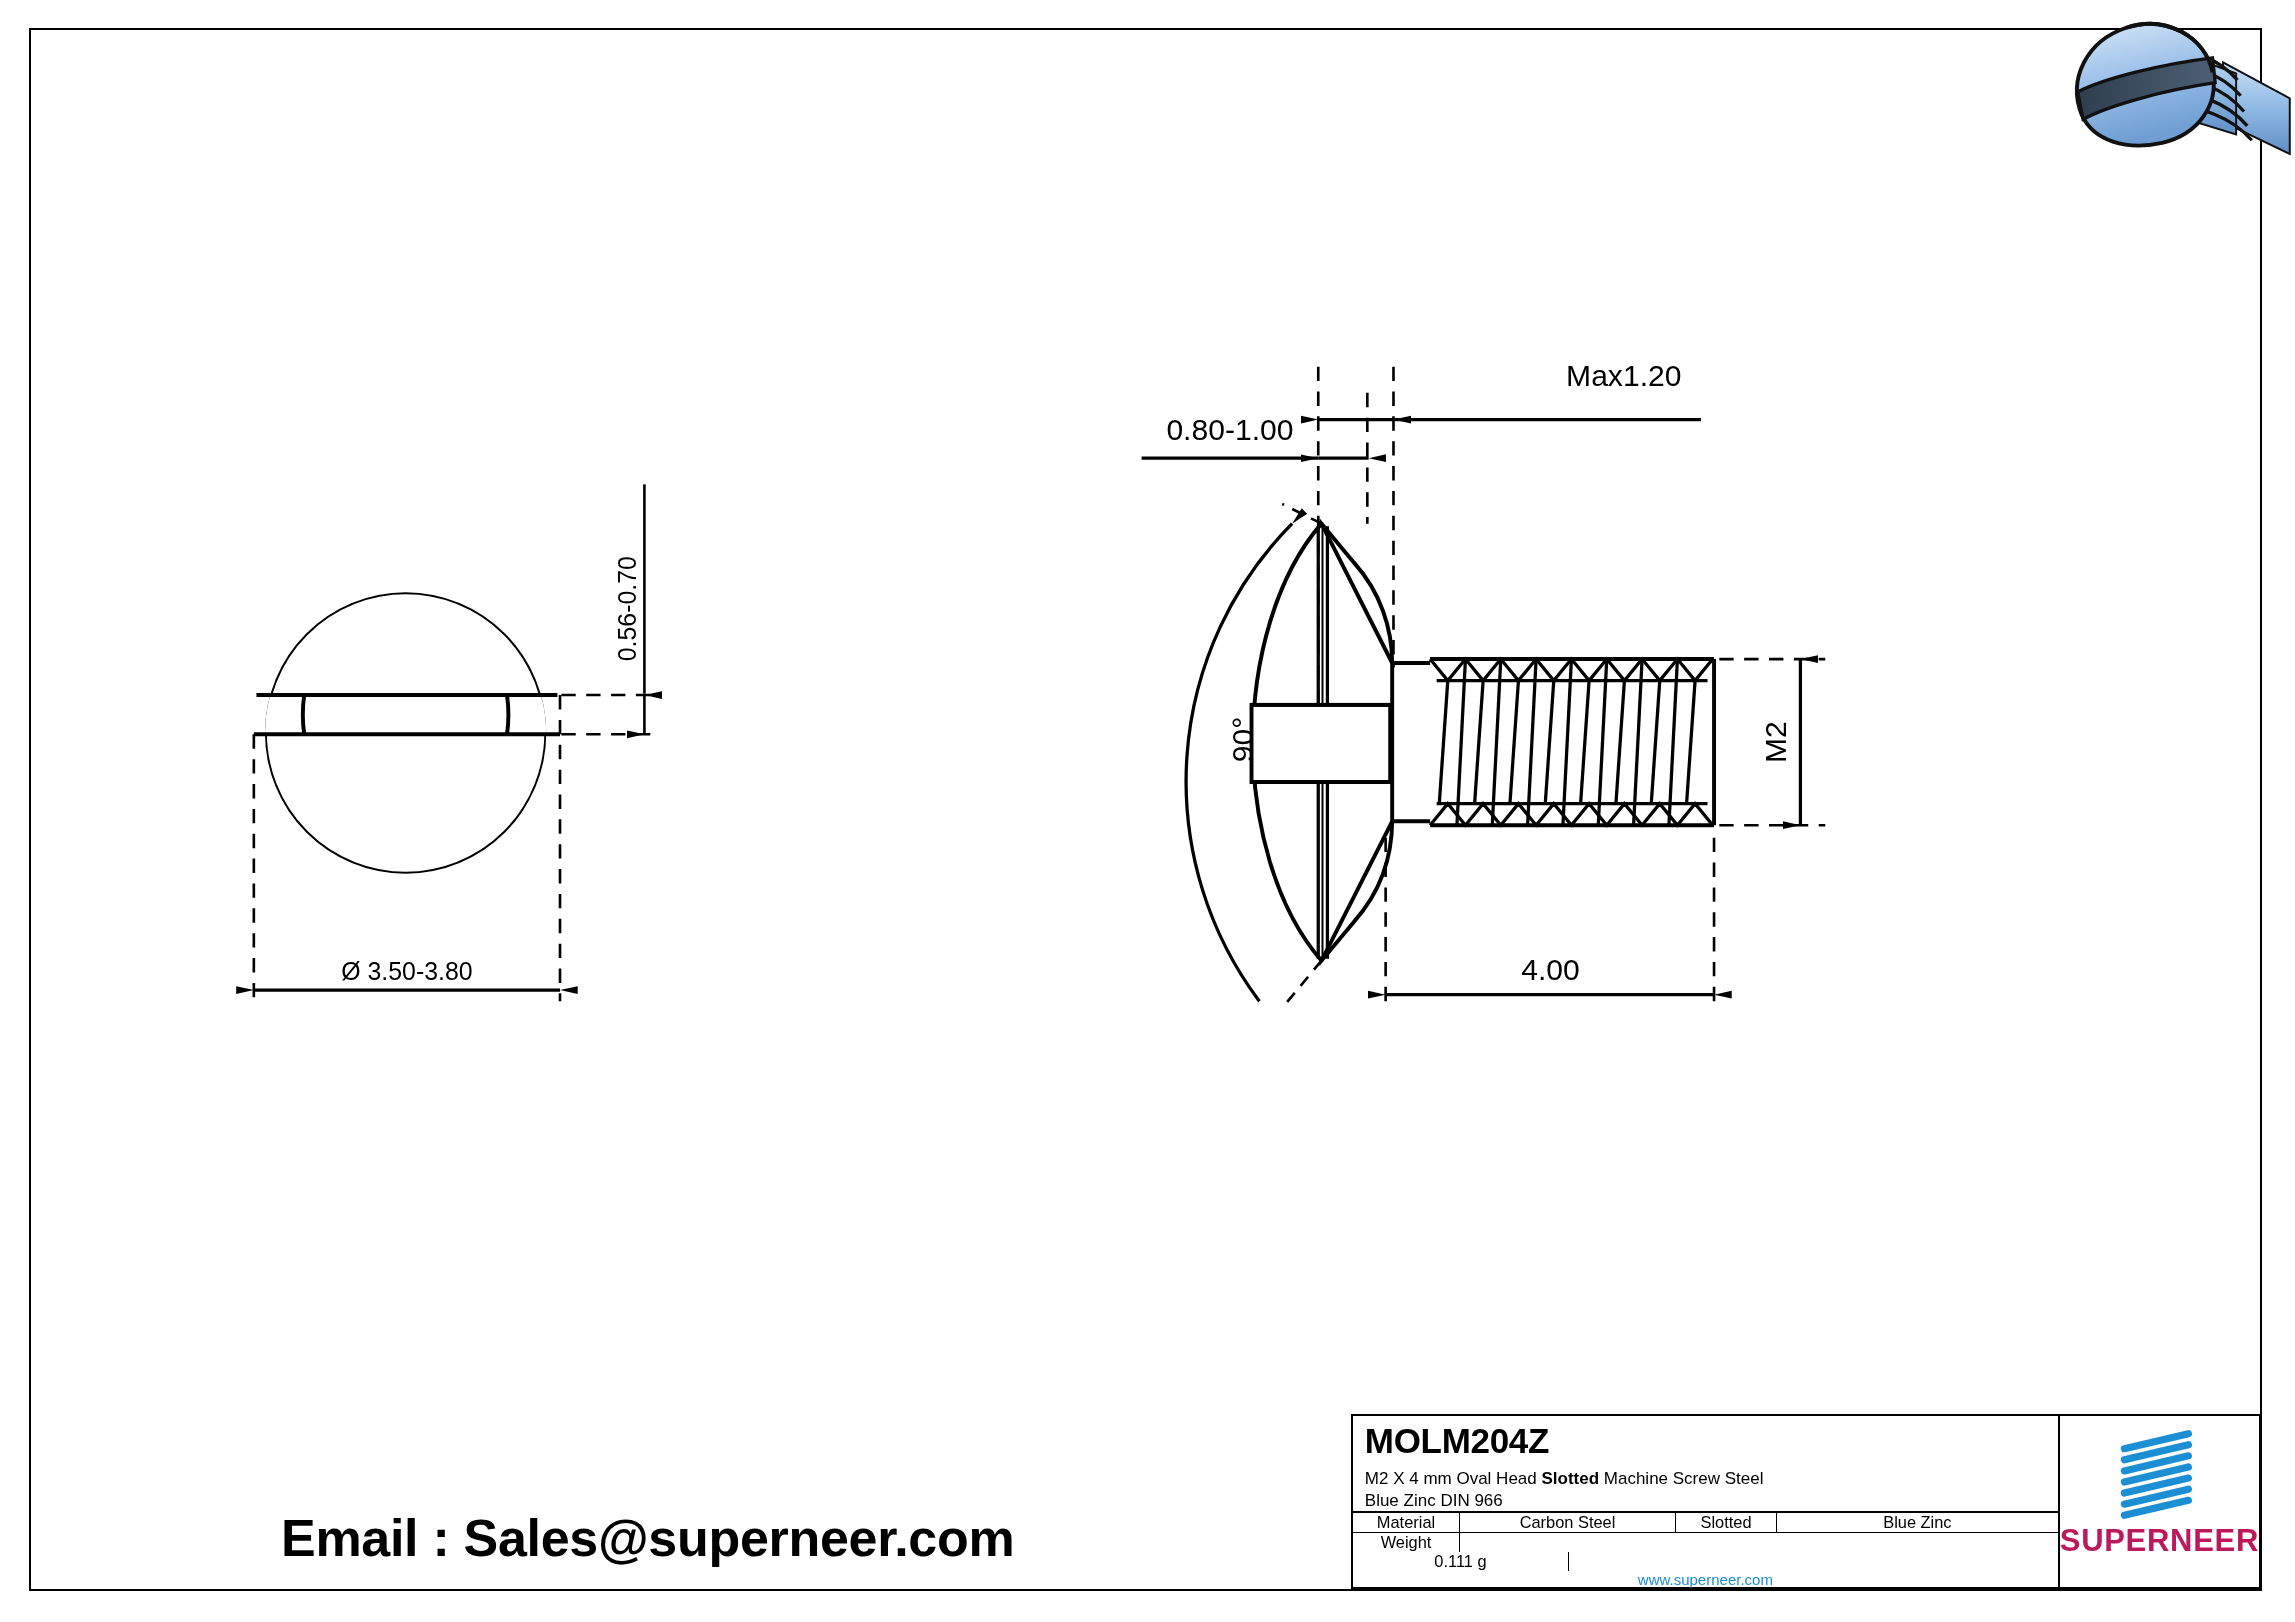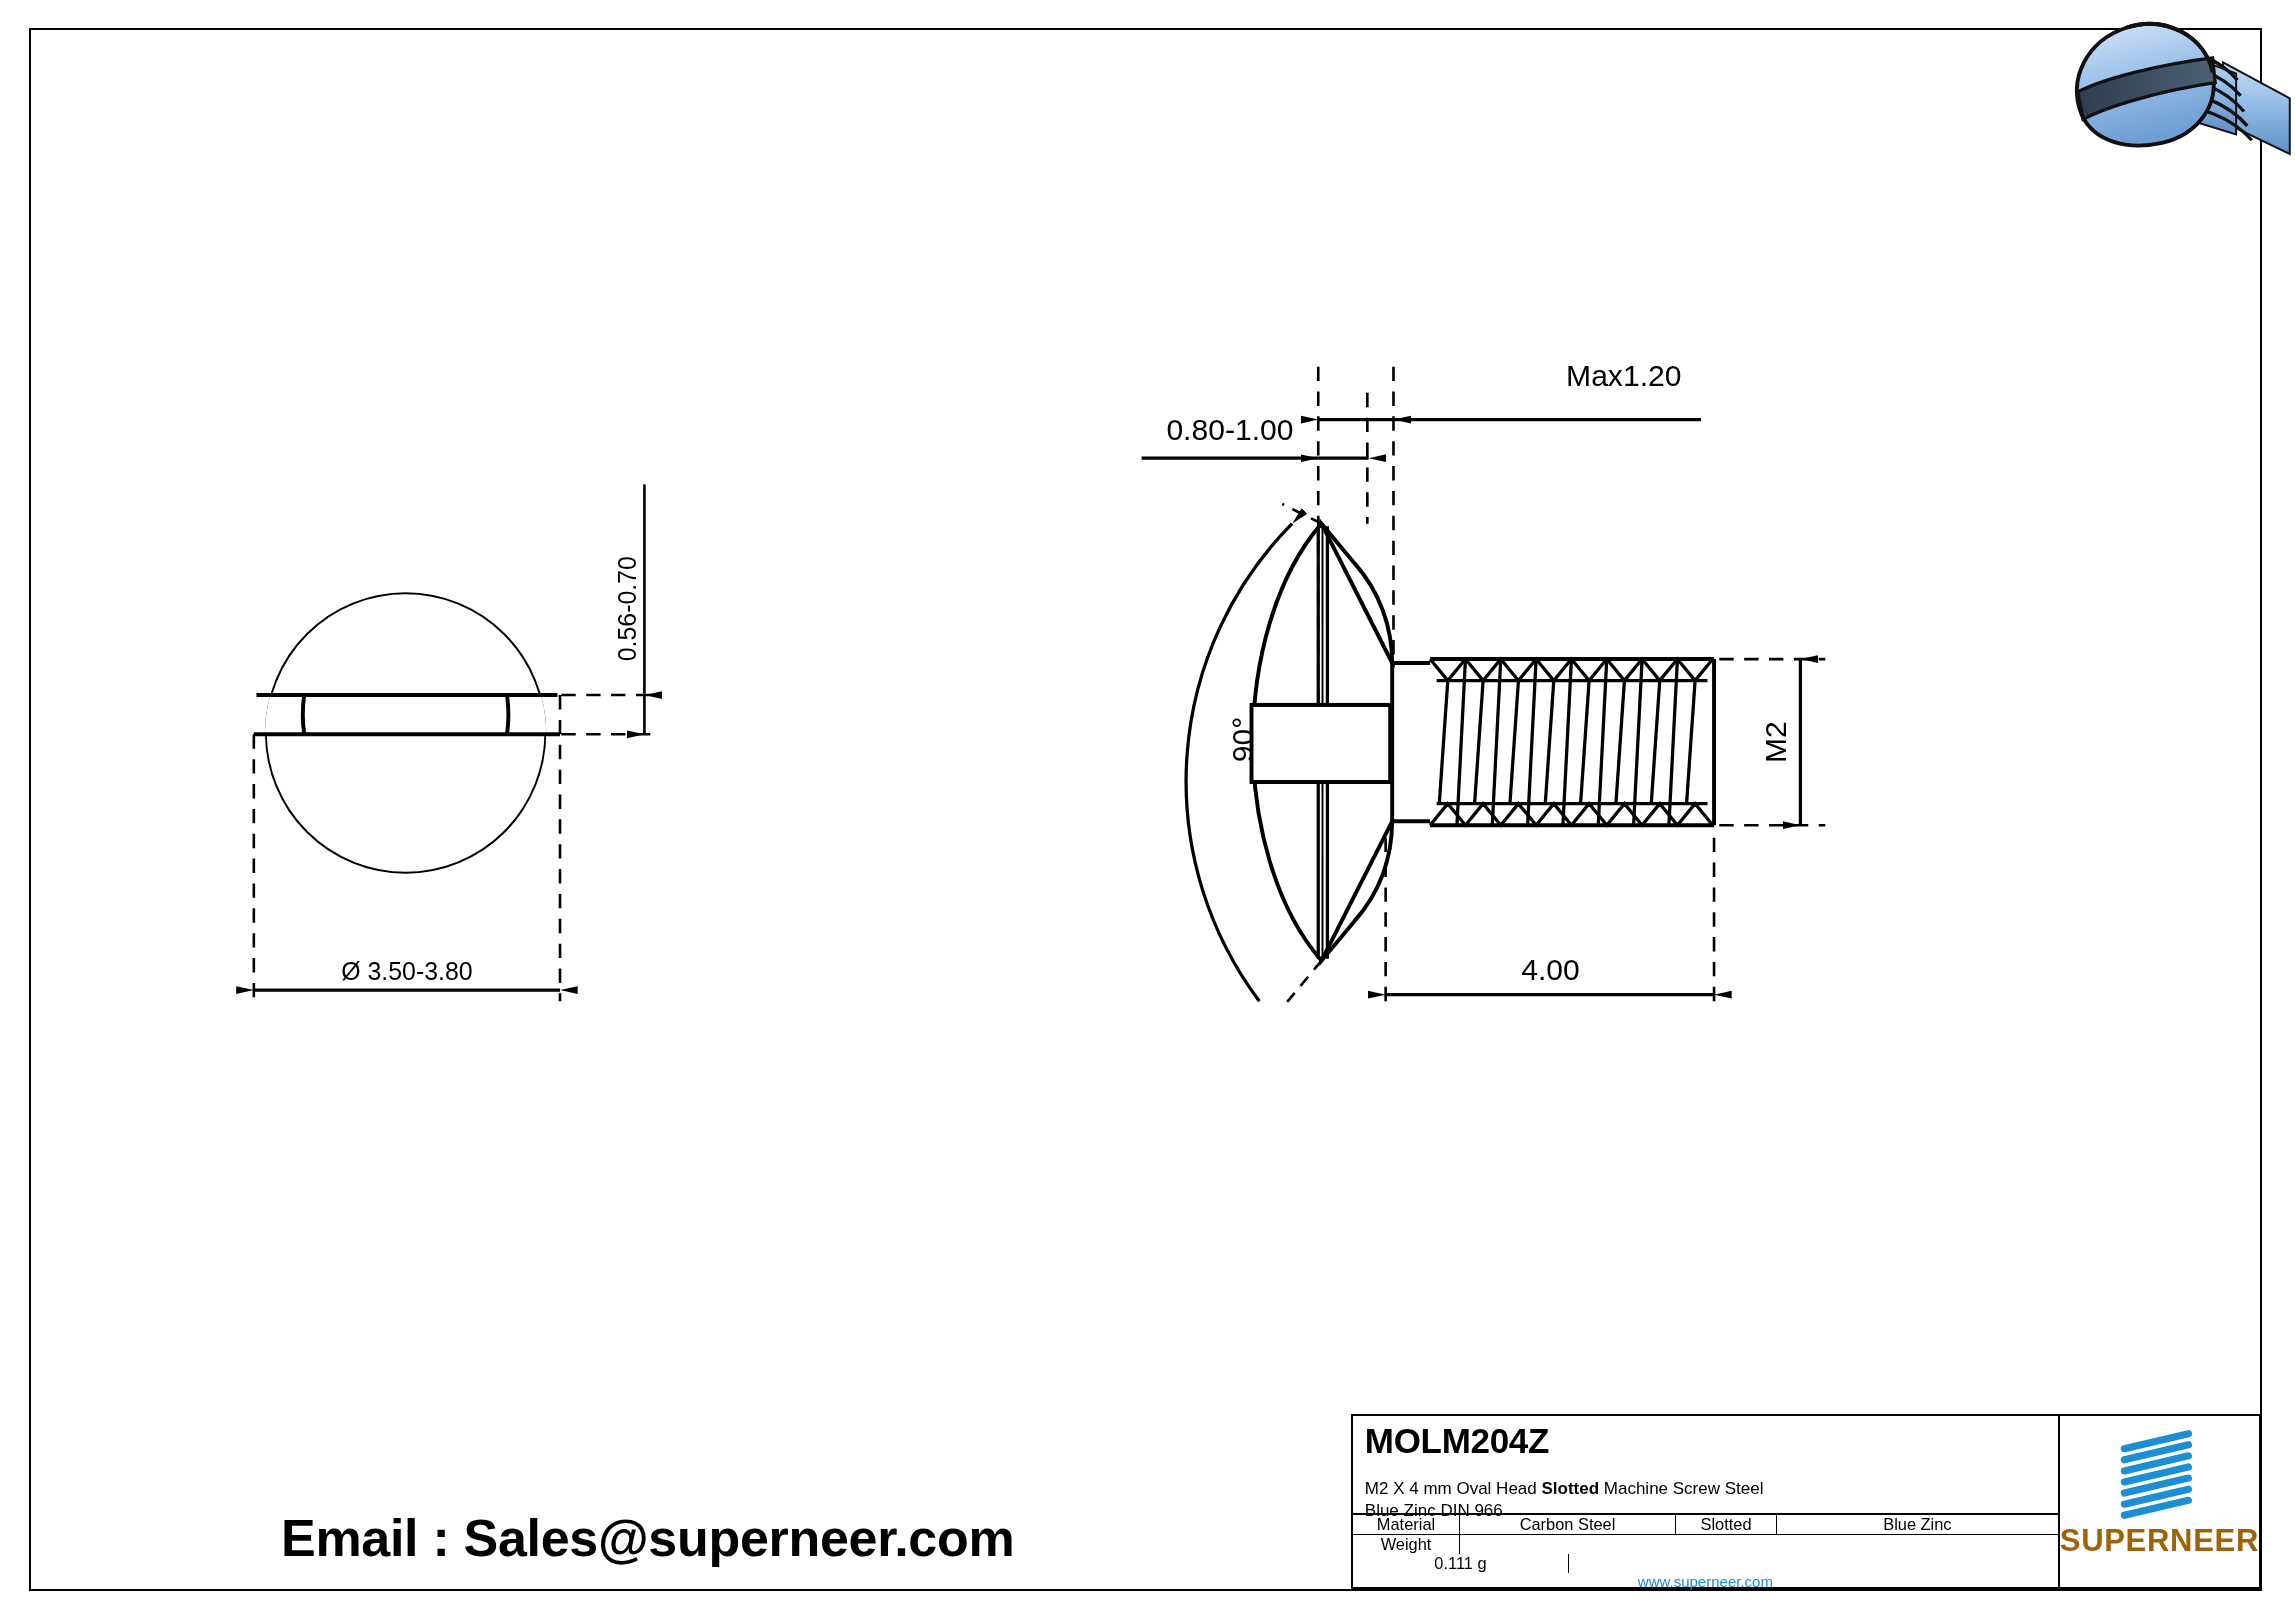--- a/index.html
+++ b/index.html
@@ -8,33 +8,33 @@
   .frame{position:absolute;left:29.4px;top:28px;width:2233px;height:1563px;
          border:2.6px solid #000;box-sizing:border-box;}
   .svgroot{position:absolute;left:0;top:0;width:2295px;height:1623px;}
   
   .tblock{position:absolute;left:1351px;top:1414px;width:910px;height:175px;
           border:2.6px solid #000;box-sizing:border-box;display:flex;}
   .tb-left{width:724px;display:flex;flex-direction:column;border-right:2.6px solid #000;box-sizing:border-box;}
   .tb-right{flex:1;display:flex;flex-direction:column;align-items:center;justify-content:flex-start;padding-top:10.5px;box-sizing:border-box;}
   .tb-top{height:99px;padding:5.2px 0 0 11.8px;box-sizing:border-box;border-bottom:2.6px solid #000;}
   .part-no{font-size:35px;font-weight:bold;letter-spacing:-0.3px;line-height:39px;}
-  .desc{font-size:17px;line-height:21.6px;margin-top:18px;}
+  .desc{font-size:17px;line-height:21.6px;margin-top:8px;}
   .desc .b{font-weight:bold;}
   .tb-row{display:flex;flex:1;border-bottom:1.3px solid #000;box-sizing:border-box;}
   .tb-row:last-child{border-bottom:none;flex-direction:column;}
   .cell{display:flex;align-items:center;justify-content:center;font-size:16.4px;
         border-right:1.3px solid #000;box-sizing:border-box;height:100%;}
   .cell:last-child{border-right:none;}
   .c-mat{width:107px;} .c-matv{width:216px;} .c-fin{width:101px;} .c-finv{flex:1;}
   .c-wt{width:107px;} .c-wtv{width:216px;} .c-web{flex:1;}
   .weblink{color:#1b8ed4;font-size:15px;}
   
   .logo-mark{width:98px;height:93px;}
-  .logo-text{font-size:31px;font-weight:bold;color:#a16207;letter-spacing:0.7px;margin-top:3.9px;}
+  .logo-text{font-size:31px;font-weight:bold;color:#be185d;letter-spacing:0.7px;margin-top:3.9px;}
   
   .email{position:absolute;left:281px;top:1508px;font-size:52px;font-weight:bold;letter-spacing:-0.3px;}
   
   .dimtxt{font-size:38px;}
 </style>
 </head>
 <body>
 
 <div class="frame"></div>
 

